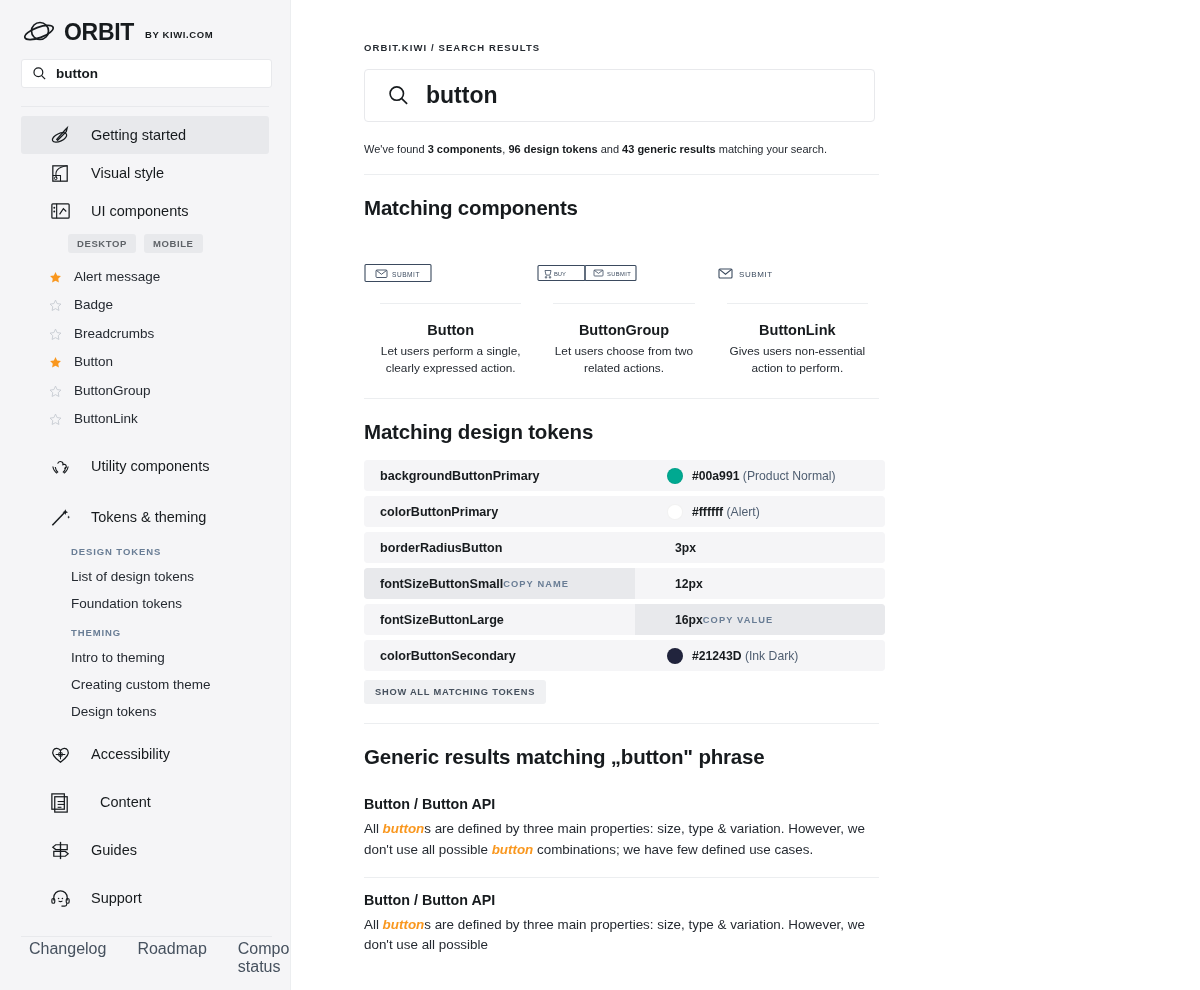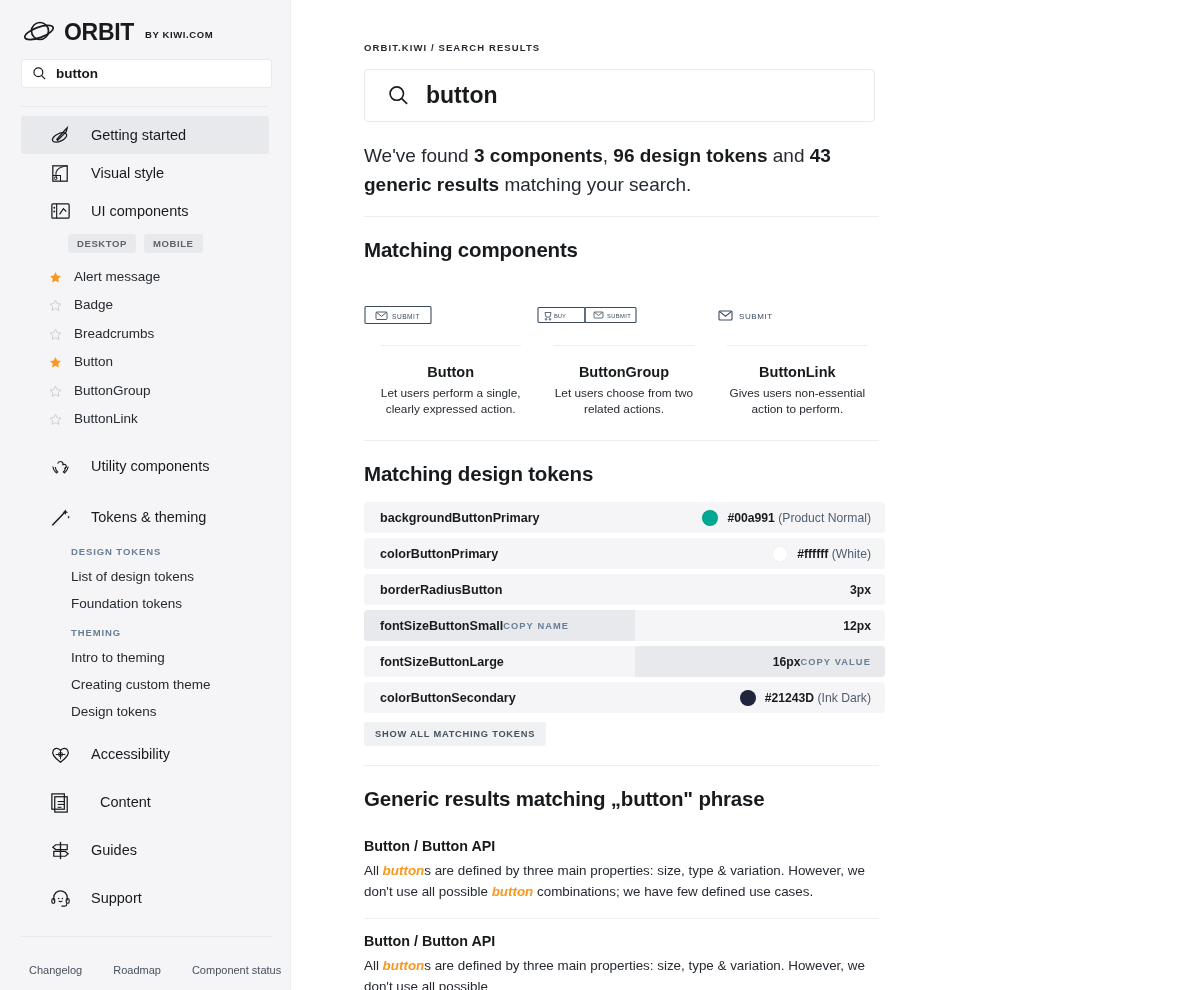--- a/index.html
+++ b/index.html
@@ -98,21 +98,21 @@
 
   .side-foot-div {
     position: absolute; left: 21px; right: 18px; bottom: 53px;
     height: 1px; background: #e8e9ec;
   }
   .side-foot {
     position: absolute; bottom: 14px; left: 29px;
     display: flex; gap: 31px;
   }
   .side-foot a {
-    font-size: 11px; color: #46515e; text-decoration: none;
+    font-size: 16px; color: #46515e; text-decoration: none;
     cursor: pointer;
   }
 
   
   .main {
     flex: 1; height: 990px; position: relative;
     padding: 0 0 0 73px; overflow: hidden;
   }
   .breadcrumb {
     font-size: 9.5px; font-weight: bold; letter-spacing: 1.1px;
@@ -121,21 +121,21 @@
   .big-search {
     margin-top: 16px; width: 511px; height: 53px;
     background: #fff; border: 1px solid #e8e9ec; border-radius: 4px;
     display: flex; align-items: center; gap: 16px; padding: 0 22px;
   }
   .big-search .bq { width: 23px; height: 23px; flex: 0 0 23px; }
   .big-search-val { font-size: 23px; font-weight: bold; color: #171b1e; }
 
   .found {
     margin-top: 19px; width: 509px;
-    font-size: 19px; line-height: 1.54; color: #252a31;
+    font-size: 11px; line-height: 1.54; color: #252a31;
   }
   .found b { font-weight: bold; color: #171b1e; }
 
   .hr {
     width: 515px; height: 1px; background: #eceef0;
     margin-top: 16px;
   }
   .sec-title {
     font-size: 20.5px; font-weight: bold; color: #171b1e;
     margin-top: 21px; letter-spacing: -0.2px;
@@ -166,21 +166,21 @@
   .trow .tname {
     flex: 0 0 271px; background: #f5f5f7;
     display: flex; align-items: center; justify-content: flex-start;
     padding: 0 14px 0 16px;
     font-size: 12.6px; font-weight: bold; color: #171b1e;
     border-radius: 3px 0 0 3px;
   }
   .trow.hov-name .tname { background: #e8e9ec; }
   .trow .tval {
     flex: 1 1 auto; background: #f5f5f7;
-    display: flex; align-items: center; justify-content: flex-end;
+    display: flex; align-items: center; justify-content: flex-start;
     padding: 0 14px 0 0;
     border-radius: 0 3px 3px 0;
   }
   .trow.hov-val .tval { background: #e8e9ec; }
   .tval-inner { display: flex; align-items: center; gap: 9px; padding-left: 32px; }
   .swatch {
     width: 16px; height: 16px; border-radius: 50%; flex: 0 0 16px;
     border: 1px solid rgba(0,0,0,0.05);
   }
   .tval-text { font-size: 12.2px; font-weight: bold; color: #171b1e; }
@@ -510,21 +510,21 @@
         </div>
       </div>
 
       <div class="trow">
         <div class="tname">
           <span>colorButtonPrimary</span>
         </div>
         <div class="tval">
           <span class="tval-inner">
             <span class="swatch" style="background:#ffffff"></span>
-            <span class="tval-text"><span>#ffffff</span> <span class="muted">(White)</span></span>
+            <span class="tval-text"><span>#ffffff</span> <span class="muted">(Alert)</span></span>
           </span>
         </div>
       </div>
 
       <div class="trow">
         <div class="tname">
           <span>borderRadiusButton</span>
         </div>
         <div class="tval">
           <span class="tval-inner" style="padding-left:40px">

